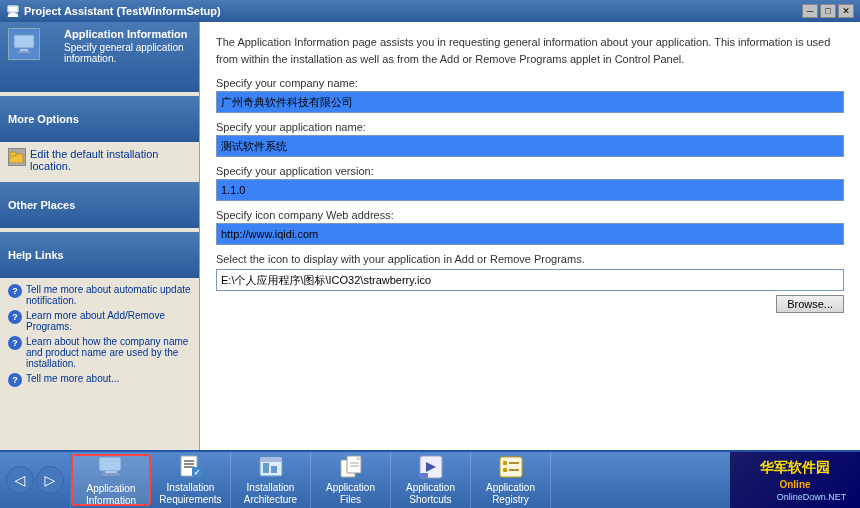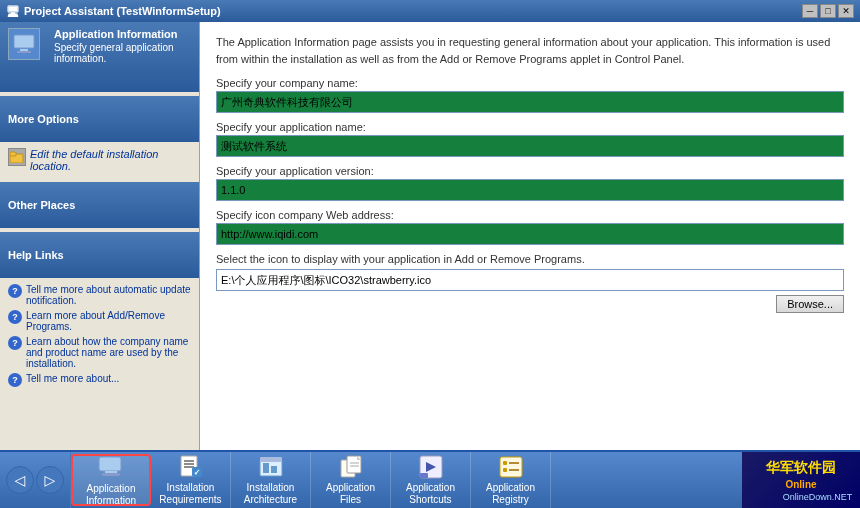--- a/index.html
+++ b/index.html
@@ -61,21 +61,21 @@
       flex-direction: column;
       overflow: hidden;
     }
 
     .app-info-header {
       background: linear-gradient(to bottom, #4a7ab5, #2a5a9a);
       color: white;
       padding: 6px 8px;
       display: flex;
       align-items: flex-start;
-      gap: 14px;
+      gap: 24px;
       min-height: 70px;
     }
     .app-info-icon {
       width: 32px;
       height: 32px;
       background: #5588cc;
       border: 1px solid #8ab;
       flex-shrink: 0;
       display: flex;
       align-items: center;
@@ -107,21 +107,20 @@
       color: #333;
     }
 
     .side-item {
       display: flex;
       align-items: flex-start;
       gap: 4px;
       padding: 2px 0;
       color: #003399;
       cursor: pointer;
-      font-style: italic;
     }
     .side-item-icon {
       width: 18px;
       height: 18px;
       flex-shrink: 0;
       background: #aaa;
       border: 1px solid #888;
       display: flex;
       align-items: center;
       justify-content: center;
@@ -151,21 +150,21 @@
       font-size: 11px;
       color: #333;
       margin-bottom: 2px;
     }
     .field-input {
       width: 100%;
       height: 22px;
       border: 1px solid #7a97bf;
       padding: 2px 4px;
       font-size: 11px;
-      background: #15803d;
+      background: #3b82f6;
       color: #000;
     }
     .icon-field {
       flex: 1;
       height: 22px;
       border: 1px solid #7a97bf;
       padding: 2px 4px;
       font-size: 11px;
       background: #fff;
     }
@@ -243,21 +242,21 @@
     .toolbar-item-icon {
       width: 28px;
       height: 28px;
       display: flex;
       align-items: center;
       justify-content: center;
     }
 
     
     .logo-area {
-      width: 118px;
+      width: 130px;
       background: linear-gradient(135deg, #1a1a66, #000066);
       display: flex;
       flex-direction: column;
       align-items: center;
       justify-content: center;
       color: white;
       font-size: 11px;
       padding: 4px;
     }
     .logo-area .logo-title {

